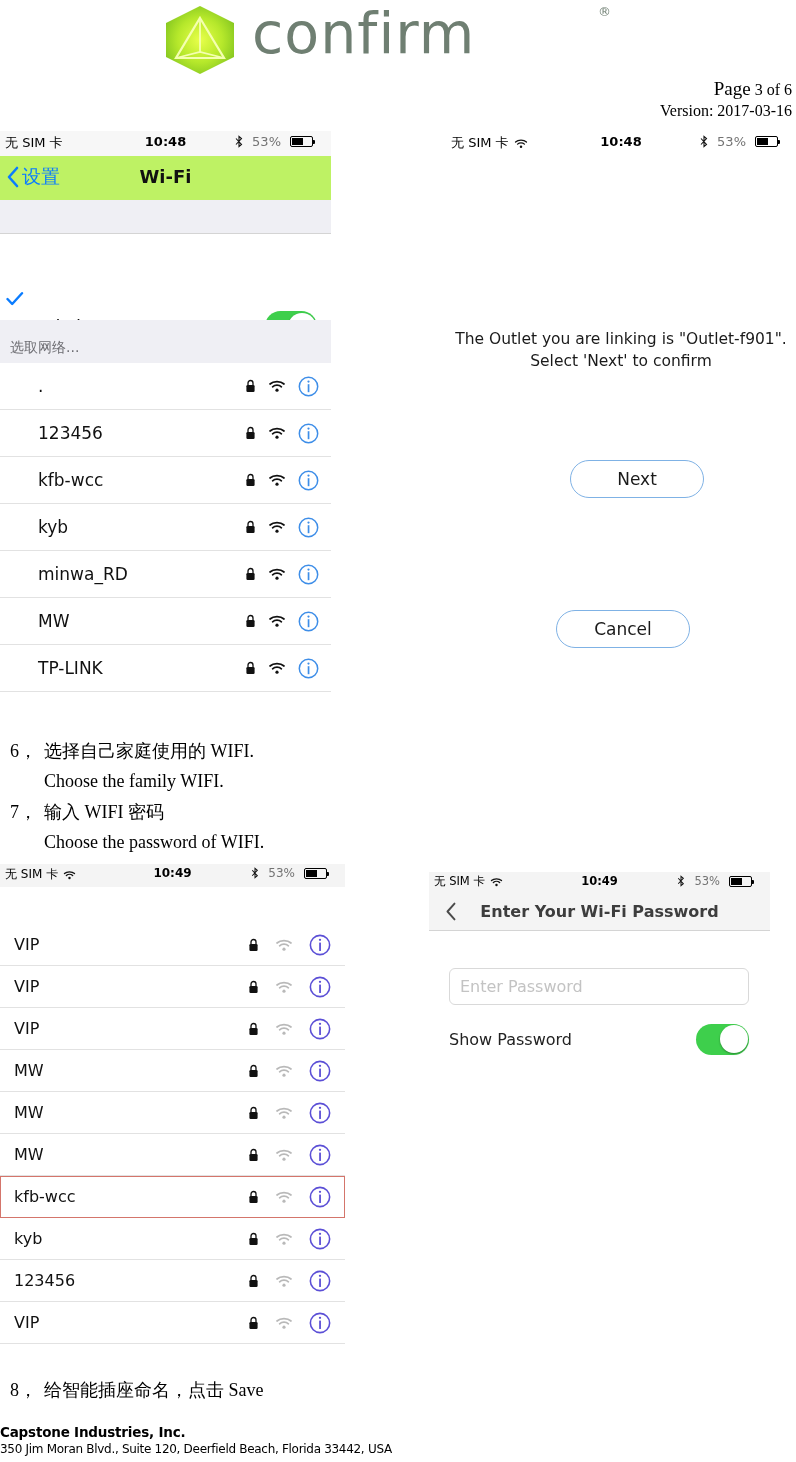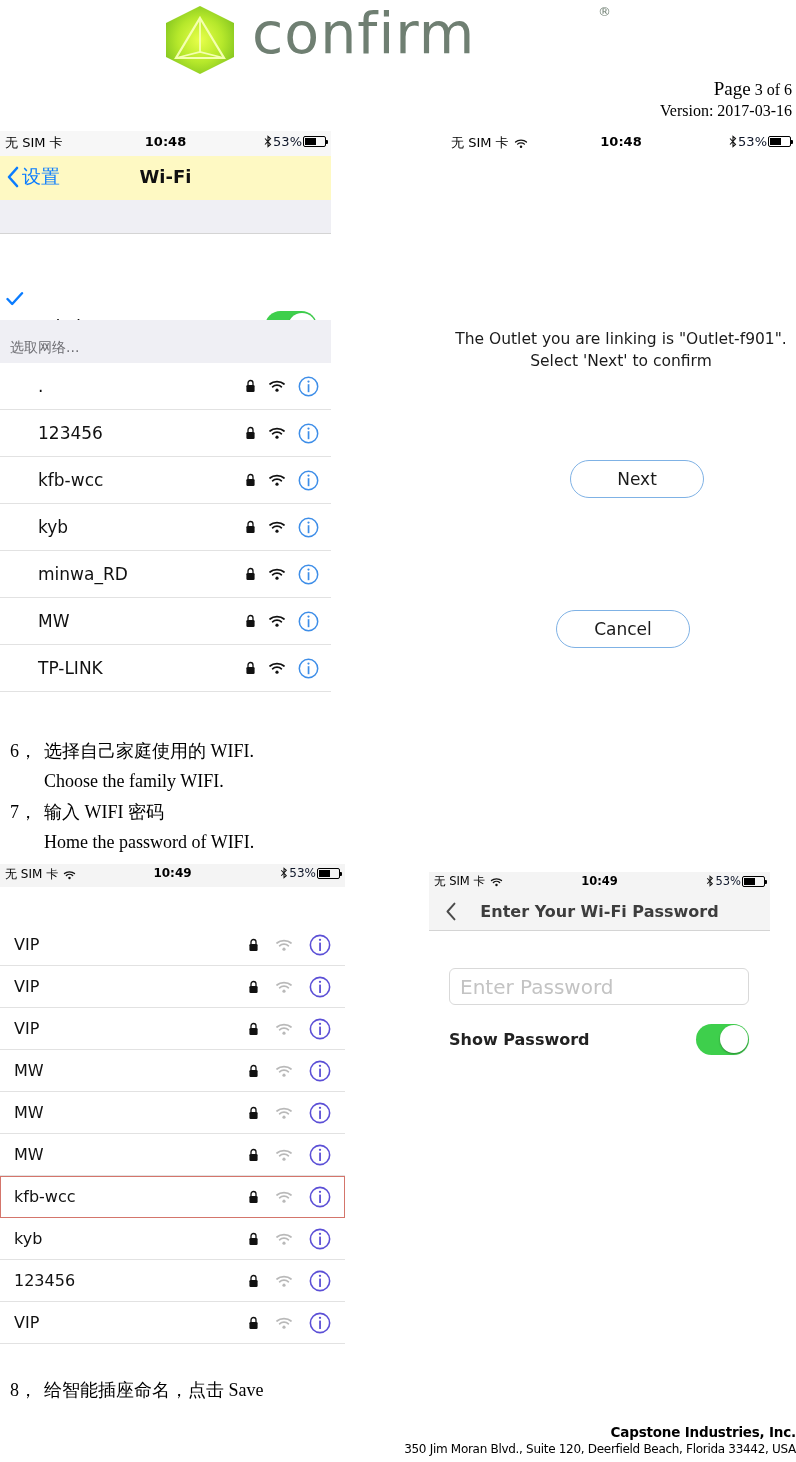--- a/index.html
+++ b/index.html
@@ -33,30 +33,30 @@
 
   
   .shot{background:#fff;}
   .statusbar{
     position:relative;height:25px;background:#f7f7f7;
     font-family:"DejaVu Sans", sans-serif;
     border-bottom:0;
   }
   .sb-left{position:absolute;left:5px;top:3px;font-size:13px;color:#000;display:flex;align-items:center;gap:5px;}
   .sb-mid{position:absolute;left:0;right:0;top:3px;text-align:center;font-size:13px;font-weight:bold;color:#000;}
-  .sb-right{position:absolute;right:5px;top:3px;font-size:13px;color:#0f172a;display:flex;align-items:center;gap:1px;}
+  .sb-right{position:absolute;right:18px;top:3px;font-size:13px;color:#737373;display:flex;align-items:center;gap:9px;}
   .batt{
     position:relative;display:inline-block;width:23px;height:11px;
     border:1px solid #000;border-radius:2px;box-sizing:border-box;
   }
   .batt i{position:absolute;left:1px;top:1px;bottom:1px;background:#000;display:block;}
   .batt:after{content:"";position:absolute;right:-3px;top:3px;width:2px;height:4px;background:#000;border-radius:0 1px 1px 0;}
 
   .navbar{
-    position:relative;background:#fef9c3;border-bottom:1px solid #d4d4d4;
+    position:relative;background:#bef264;border-bottom:1px solid #d4d4d4;
     font-family:"DejaVu Sans", sans-serif;
   }
 
   .row{
     position:relative;background:#fff;
     border-bottom:1px solid #e2e2e2;
     font-family:"DejaVu Sans", sans-serif;
     display:flex;align-items:center;
   }
   .row .ssid{flex:1;color:#111;}
@@ -84,21 +84,21 @@
   }
 
   .hl-red{outline:1.5px solid #d4756b;outline-offset:-1px;}
 
   .instr{
     font-family:"Liberation Serif", serif;font-size:18px;color:#000;line-height:30px;
   }
   .instr .num{display:inline-block;width:34px;}
   .instr .ind{padding-left:34px;display:block;}
 
-  #footer{left:0;right:0;bottom:6px;text-align:right;font-family:"DejaVu Sans", sans-serif;margin-left:15px;}
+  #footer{left:0;right:0;bottom:6px;text-align:left;font-family:"DejaVu Sans", sans-serif;}
   #footer .f1{font-size:13.5px;font-weight:bold;color:#000;letter-spacing:-.2px;}
   #footer .f2{font-size:12px;color:#000;margin-top:2px;letter-spacing:-.3px;}
 
   .msg{
     font-family:"DejaVu Sans", sans-serif;font-size:15.5px;color:#1a1a1a;
     text-align:center;line-height:22px;
   }
 
   .pwfield{
     box-sizing:border-box;border:1px solid #d9d9d9;border-radius:6px;background:#fff;
@@ -372,21 +372,21 @@
 <div class="abs instr" style="left:10px;top:736px;width:420px;">
   <div>
     <span class="num">6，</span><span>选择自己家庭使用的 WIFI.</span>
   </div>
   <div class="ind">Choose the family WIFI.</div>
 </div>
 <div class="abs instr" style="left:10px;top:797px;width:420px;">
   <div>
     <span class="num">7，</span><span>输入 WIFI 密码</span>
   </div>
-  <div class="ind">Home the password of WIFI.</div>
+  <div class="ind">Choose the password of WIFI.</div>
 </div>
 
 <div class="abs shot" id="shot-select" style="left:0;top:864px;width:345px;height:497px;">
 
   <div class="statusbar" style="height:23px;background:#f4f4f4;">
     <div class="sb-left" style="top:2px;font-size:12px;">
       <span>无 SIM 卡</span>
       <svg width="13" height="10" viewBox="0 0 18 14">
         <path d="M2 5 C5.5 1.8 12.5 1.8 16 5" fill="none" stroke="#111" stroke-width="1.9" stroke-linecap="round"></path>
         <path d="M4.6 7.8 C7 5.6 11 5.6 13.4 7.8" fill="none" stroke="#111" stroke-width="1.9" stroke-linecap="round"></path>
@@ -625,25 +625,25 @@
 
   <div class="navbar" style="height:36px;background:#f4f4f4;">
     <div class="abs" style="left:15px;top:7px;cursor:pointer;">
       <svg width="14" height="21" viewBox="0 0 14 24">
         <path d="M11 3 L3 12 L11 21" fill="none" stroke="#4a4a4a" stroke-width="2.2" stroke-linecap="round" stroke-linejoin="round"></path>
       </svg>
     </div>
     <div class="abs" style="left:0;right:0;top:8px;text-align:center;font-size:16px;font-weight:bold;color:#3d3d3d;">Enter Your Wi-Fi Password</div>
   </div>
 
-  <div class="abs pwfield" style="left:20px;top:96px;width:300px;height:37px;font-size:20px;">
+  <div class="abs pwfield" style="left:20px;top:96px;width:300px;height:37px;font-size:16px;">
     <span>Enter Password</span>
   </div>
 
-  <div class="abs" style="left:20px;top:150px;width:300px;height:34px;display:flex;align-items:center;font-weight:bold;">
+  <div class="abs" style="left:20px;top:150px;width:300px;height:34px;display:flex;align-items:center;">
     <span style="flex:1;font-family:'DejaVu Sans',sans-serif;font-size:16px;color:#222;">Show Password</span>
     <span class="toggle" style="width:53px;height:31px;">
       <span class="knob" style="width:28px;height:28px;"></span>
     </span>
   </div>
 
 </div>
 
 <div class="abs instr" style="left:10px;top:1375px;width:500px;">
   <span class="num">8，</span><span>给智能插座命名，点击 Save</span>

